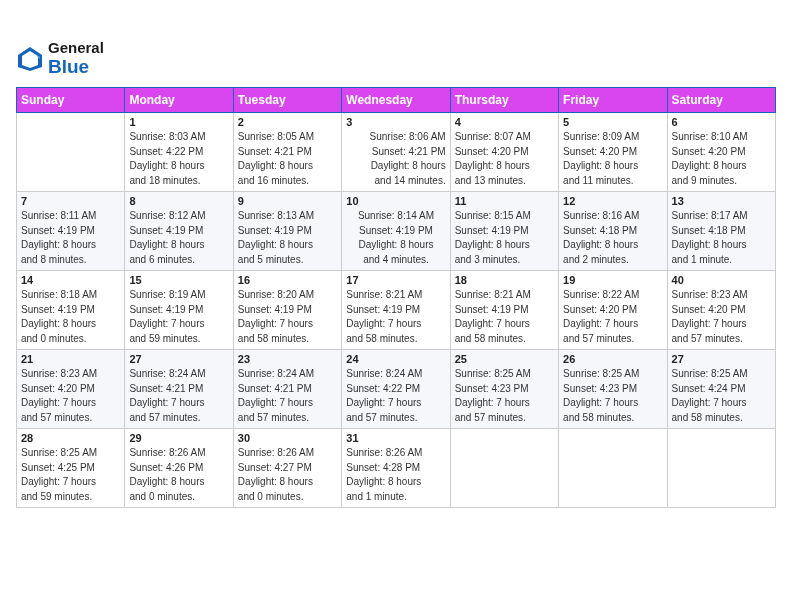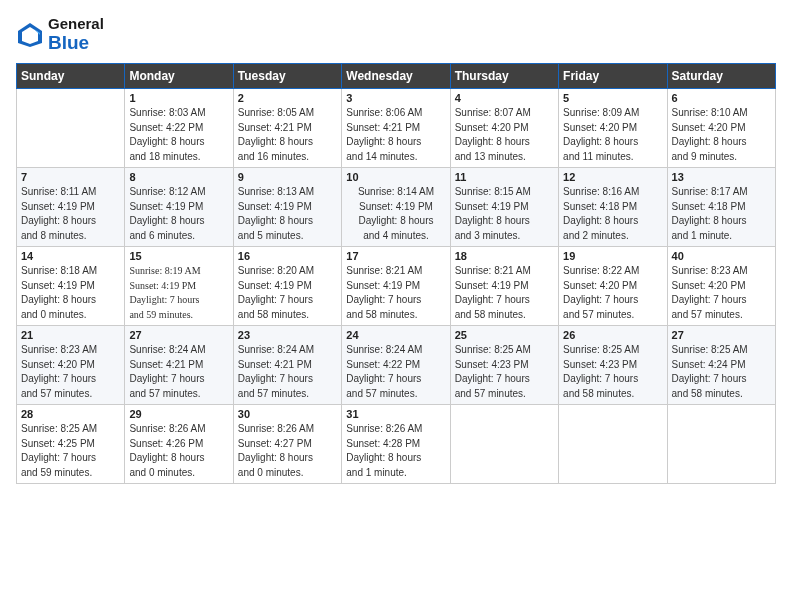--- a/index.html
+++ b/index.html
@@ -6,20 +6,21 @@
     body {
       font-family: Arial, sans-serif;
       background: #fff;
       width: 792px;
       height: 612px;
       overflow: hidden;
     }
     .container {
       width: 792px;
       padding: 16px 16px 8px 16px;
+      margin-top: 24px;
     }
     .header {
       display: flex;
       justify-content: space-between;
       align-items: flex-start;
       margin-bottom: 10px;
     }
     .logo {
       display: flex;
       align-items: center;
@@ -41,21 +42,21 @@
     .location {
       font-size: 14px;
       color: #444;
     }
     table {
       width: 100%;
       border-collapse: collapse;
       table-layout: fixed;
     }
     th {
-      background-color: #404040;
+      background-color: #d946ef;
       color: #fff;
       font-size: 12px;
       font-weight: bold;
       padding: 5px 4px;
       text-align: left;
       border: 1px solid #1565c0;
     }
     td {
       border: 1px solid #ccc;
       vertical-align: top;
@@ -132,21 +133,21 @@
           </td>
           <td>
             <span class="day-num">2</span>
             <div class="day-info" style="white-space: pre-line;">Sunrise: 8:05 AM
 Sunset: 4:21 PM
 Daylight: 8 hours
 and 16 minutes.</div>
           </td>
           <td>
             <span class="day-num">3</span>
-            <div class="day-info" style="white-space: pre-line;">Sunrise: 8:06 AM
+            <div class="day-info" style="white-space: pre-line; text-align: right;">Sunrise: 8:06 AM
 Sunset: 4:21 PM
 Daylight: 8 hours
 and 14 minutes.</div>
           </td>
           <td>
             <span class="day-num">4</span>
             <div class="day-info" style="white-space: pre-line;">Sunrise: 8:07 AM
 Sunset: 4:20 PM
 Daylight: 8 hours
 and 13 minutes.</div>
@@ -220,21 +221,21 @@
         <tr>
           <td>
             <span class="day-num">14</span>
             <div class="day-info" style="white-space: pre-line;">Sunrise: 8:18 AM
 Sunset: 4:19 PM
 Daylight: 8 hours
 and 0 minutes.</div>
           </td>
           <td>
             <span class="day-num">15</span>
-            <div class="day-info" style="white-space: pre-line; font-family: Liberation Serif, serif;">Sunrise: 8:19 AM
+            <div class="day-info" style="white-space: pre-line;">Sunrise: 8:19 AM
 Sunset: 4:19 PM
 Daylight: 7 hours
 and 59 minutes.</div>
           </td>
           <td>
             <span class="day-num">16</span>
             <div class="day-info" style="white-space: pre-line;">Sunrise: 8:20 AM
 Sunset: 4:19 PM
 Daylight: 7 hours
 and 58 minutes.</div>

